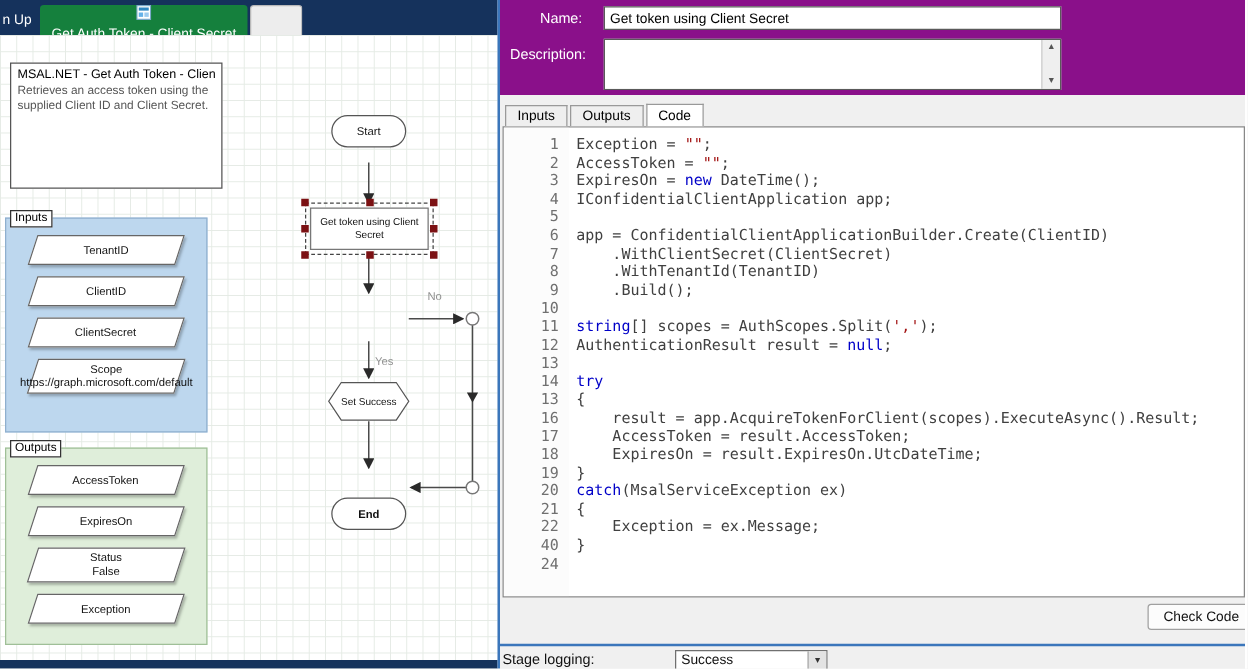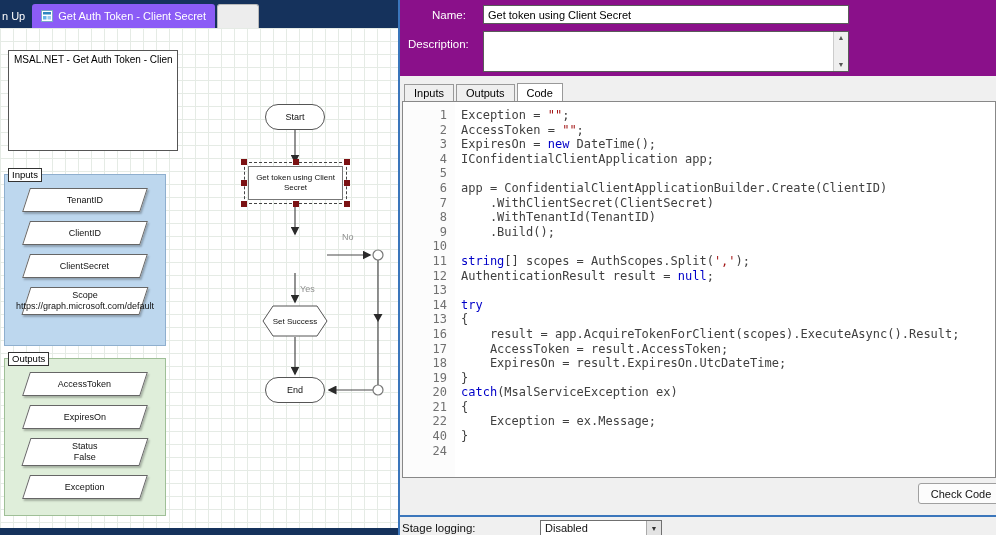--- a/index.html
+++ b/index.html
@@ -4,21 +4,21 @@
 <style>
   * { margin:0; padding:0; box-sizing:border-box; }
   body { font-family:"Liberation Sans", sans-serif; }
   .screen { position:relative; width:996px; height:535px; overflow:hidden; background:#F0F0F0; }
 
   
   .left { position:absolute; left:0; top:0; width:398px; height:535px; }
   .tabbar { position:absolute; left:0; top:0; width:398px; height:28px; background:#15325C; display:flex; align-items:flex-end; overflow:hidden; }
   .wtab-partial-left { height:24px; display:flex; align-items:center; color:#fff; padding:0 7px 0 2px; font-size:11px; white-space:nowrap; }
   .wtab { height:24px; display:flex; align-items:center; gap:5px; padding:0 9px; font-size:11px; border-top-left-radius:3px; border-top-right-radius:3px; white-space:nowrap; }
-  .wtab.active { background:#8b5cf6; color:#fff; }
+  .wtab.active { background:#15803d; color:#fff;flex-direction:column; }
   .wtab.inactive { background:#EDEDED; color:#1a1a1a; border:1px solid #b9b9b9; border-bottom:none; margin-left:2px; }
   .wtab.partial-right { background:#EDEDED; color:#1a1a1a; border:1px solid #b9b9b9; border-bottom:none; margin-left:2px; width:42px; overflow:hidden; }
   .tab-icon { display:flex; align-items:center; }
 
   .canvas { position:absolute; left:0; top:28px; width:398px; height:500px; background:#fff;
     background-image: linear-gradient(#e5ebe5 1px, transparent 1px), linear-gradient(90deg,#e5ebe5 1px, transparent 1px);
     background-size:13px 13px; overflow:hidden; }
   .left-bottom { position:absolute; left:0; top:528px; width:398px; height:7px; background:#15325C; }
 
   .note { position:absolute; left:8px; top:22px; width:170px; height:101px; background:#fff; border:1px solid #555; padding:3px 5px; z-index:2; }
@@ -29,22 +29,22 @@
   .inputs-panel { left:4px; top:146px; width:162px; height:172px; background:#BDD7EE; border:1px solid #8fafce; }
   .outputs-panel { left:4px; top:330px; width:162px; height:158px; background:#DFEEDA; border:1px solid #9fbf97; }
   .io-label { position:absolute; top:-7px; left:3px; background:#fff; border:1px solid #333; font-size:9.5px; padding:0 3px; line-height:12px; z-index:3; }
   .pgram-list { display:flex; flex-direction:column; align-items:center; gap:9px; padding-top:13px; }
   .pgram { width:118px; min-height:24px; background:#fff; border:1px solid #666; transform:skewX(-18deg); box-shadow:2px 2px 2px rgba(0,0,0,0.25); display:flex; align-items:center; justify-content:center; }
   .pgram-text { transform:skewX(18deg); font-size:9px; text-align:center; white-space:pre-line; line-height:1.2; padding:2px 3px; color:#111; }
 
   .connectors { position:absolute; left:0; top:0; z-index:1; }
   .flow-node { position:absolute; z-index:2; }
   .stadium { width:60px; height:26px; border:1px solid #555; border-radius:13px; background:#fff; display:flex; align-items:center; justify-content:center; font-size:9px; color:#111; }
-  .start-node { left:265px; top:76px; }
-  .end-node { left:265px; top:349px; }
+  .start-node { left:265px; top:64px; }
+  .end-node { left:265px; top:370px;font-weight:bold; }
   .selection { position:absolute; left:244px; top:134px; width:103px; height:42px; z-index:2; }
   .sel-rect { position:absolute; inset:0; border:1px dashed #444; }
   .handle { position:absolute; width:6px; height:6px; background:#7B1113; z-index:3; }
   .h-tl{left:-3px;top:-3px}.h-tc{left:calc(50% - 3px);top:-3px}.h-tr{right:-3px;top:-3px}
   .h-ml{left:-3px;top:calc(50% - 3px)}.h-mr{right:-3px;top:calc(50% - 3px)}
   .h-bl{left:-3px;bottom:-3px}.h-bc{left:calc(50% - 3px);bottom:-3px}.h-br{right:-3px;bottom:-3px}
   .stage-box { position:absolute; left:4px; top:4px; width:95px; height:34px; background:#fff; border:1px solid #777; display:flex; align-items:center; justify-content:center; font-size:8px; text-align:center; line-height:1.25; padding:0 3px; color:#111; }
   .decision-node { left:263px; top:209px; width:64px; height:36px; }
   .calc-node { left:262px; top:277px; width:66px; height:32px; }
   .node-text { position:absolute; inset:0; display:flex; align-items:center; justify-content:center; font-size:8px; color:#111; }
@@ -122,20 +122,21 @@
         <polygon points="373.5,286 382.5,286 378,294" fill="#2a2a2a"></polygon>
         <line x1="373" y1="362" x2="329" y2="362" stroke="#4a4a4a" stroke-width="1.2" marker-end="url(#arw)"></line>
         <circle cx="378" cy="227" r="5" fill="#fff" stroke="#777" stroke-width="1.2"></circle>
         <circle cx="378" cy="362" r="5" fill="#fff" stroke="#777" stroke-width="1.2"></circle>
         <text x="342" y="212" font-size="9" fill="#909090" font-family="Liberation Sans, sans-serif">No</text>
         <text x="300" y="264" font-size="9" fill="#909090" font-family="Liberation Sans, sans-serif">Yes</text>
       </svg>
 
       <div class="note">
         <div class="note-title">MSAL.NET - Get Auth Token - Client Sec</div>
+        <div class="note-body">Retrieves an access token using the supplied Client ID and Client Secret.</div>
       </div>
 
       <div class="io-panel inputs-panel">
         <span class="io-label">Inputs</span>
         <div class="pgram-list">
             <div class="pgram">
               <div class="pgram-text">TenantID</div>
             </div>
             <div class="pgram">
               <div class="pgram-text">ClientID</div>
@@ -247,18 +248,18 @@
           <div>40</div>
           <div>24</div>
         </div>
       <div class="codebox"><div><span class="tok-p">Exception = </span><span class="tok-s">""</span><span class="tok-p">;</span></div><div><span class="tok-p">AccessToken = </span><span class="tok-s">""</span><span class="tok-p">;</span></div><div><span class="tok-p">ExpiresOn = </span><span class="tok-k">new</span><span class="tok-p"> DateTime();</span></div><div><span class="tok-p">IConfidentialClientApplication app;</span></div><div>&nbsp;</div><div><span class="tok-p">app = ConfidentialClientApplicationBuilder.Create(ClientID)</span></div><div><span class="tok-p">    .WithClientSecret(ClientSecret)</span></div><div><span class="tok-p">    .WithTenantId(TenantID)</span></div><div><span class="tok-p">    .Build();</span></div><div>&nbsp;</div><div><span class="tok-k">string</span><span class="tok-p">[] scopes = AuthScopes.Split(</span><span class="tok-s">','</span><span class="tok-p">);</span></div><div><span class="tok-p">AuthenticationResult result = </span><span class="tok-k">null</span><span class="tok-p">;</span></div><div>&nbsp;</div><div><span class="tok-k">try</span></div><div><span class="tok-p">{</span></div><div><span class="tok-p">    result = app.AcquireTokenForClient(scopes).ExecuteAsync().Result;</span></div><div><span class="tok-p">    AccessToken = result.AccessToken;</span></div><div><span class="tok-p">    ExpiresOn = result.ExpiresOn.UtcDateTime;</span></div><div><span class="tok-p">}</span></div><div><span class="tok-k">catch</span><span class="tok-p">(MsalServiceException ex)</span></div><div><span class="tok-p">{</span></div><div><span class="tok-p">    Exception = ex.Message;</span></div><div><span class="tok-p">}</span></div><div>&nbsp;</div></div>
     </div>
 
     <div class="check-btn">Check Code</div>
     <div class="blue-divider"></div>
     <span class="stage-logging-label">Stage logging:</span>
     <div class="dd">
-      <span class="dd-text">Disabled</span>
+      <span class="dd-text">Success</span>
       <span class="dd-btn">▼</span>
     </div>
   </div>
 
 </div>
 
 </body></html>

